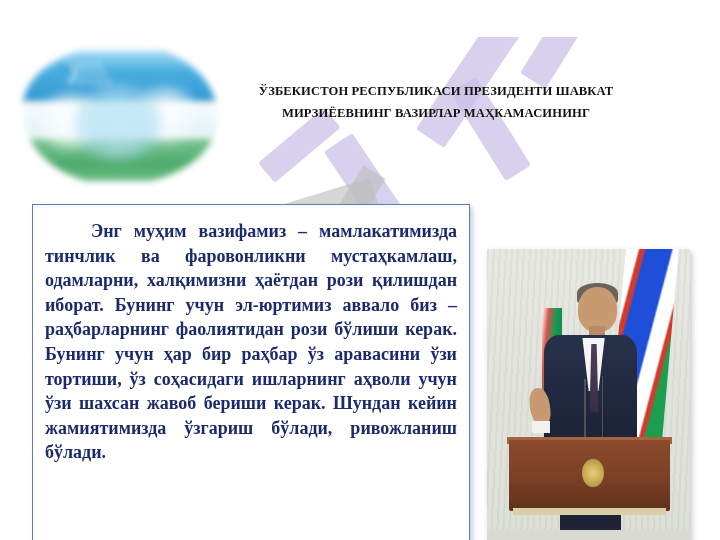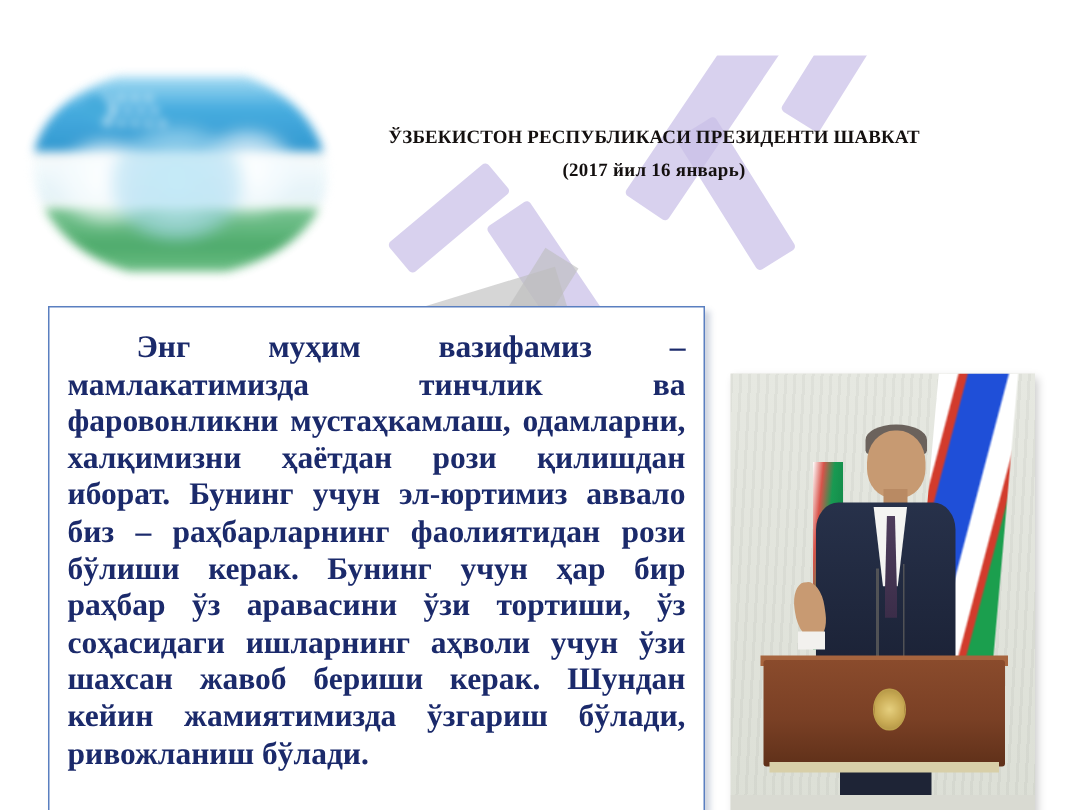--- a/index.html
+++ b/index.html
@@ -193,21 +193,21 @@
     left: 32px; top: 167px;
     width: 438px; height: 345px;
     background: #ffffff;
     border: 1.6px solid #5a7fc0;
     box-sizing: border-box;
     box-shadow: 3px 3px 4px rgba(90,110,150,.30);
   }
   .textbox-inner {
     padding: 14px 12px 10px 12px;
     color: #1b2a6b;
-    font-size: 21px;
+    font-size: 18px;
     font-weight: bold;
     line-height: 24.6px;
     text-align: justify;
     text-justify: inter-word;
     hyphens: none;
   }
   .textbox-inner p { margin: 0; text-indent: 46px; }
 
   
   .photo {
@@ -400,21 +400,21 @@
           <i style="left: 31px; top: 18px;"></i>
         </div>
       <div class="flag-blob blob-c2"></div>
       <div class="flag-blob blob-c3"></div>
       <div class="flag-blob blob-c1"></div>
     </div>
   </div>
 
   <div class="title-block">
     <div class="title-line">ЎЗБЕКИСТОН РЕСПУБЛИКАСИ ПРЕЗИДЕНТИ ШАВКАТ</div>
-    <div class="title-line date">(2017 йил 16 январь)</div>
+    <div class="title-line">МИРЗИЁЕВНИНГ ВАЗИРЛАР МАҲКАМАСИНИНГ</div>
   </div>
 
   <div class="textbox">
     <div class="textbox-inner">
       <p>Энг муҳим вазифамиз – мамлакатимизда тинчлик ва фаровонликни мустаҳкамлаш, одамларни, халқимизни ҳаётдан рози қилишдан иборат. Бунинг учун эл-юртимиз аввало биз – раҳбарларнинг фаолиятидан рози бўлиши керак. Бунинг учун ҳар бир раҳбар ўз аравасини ўзи тортиши, ўз соҳасидаги ишларнинг аҳволи учун ўзи шахсан жавоб бериши керак. Шундан кейин жамиятимизда ўзгариш бўлади, ривожланиш бўлади.</p>
     </div>
   </div>
 
   <div class="photo">
     <div class="ph-wall"></div>

